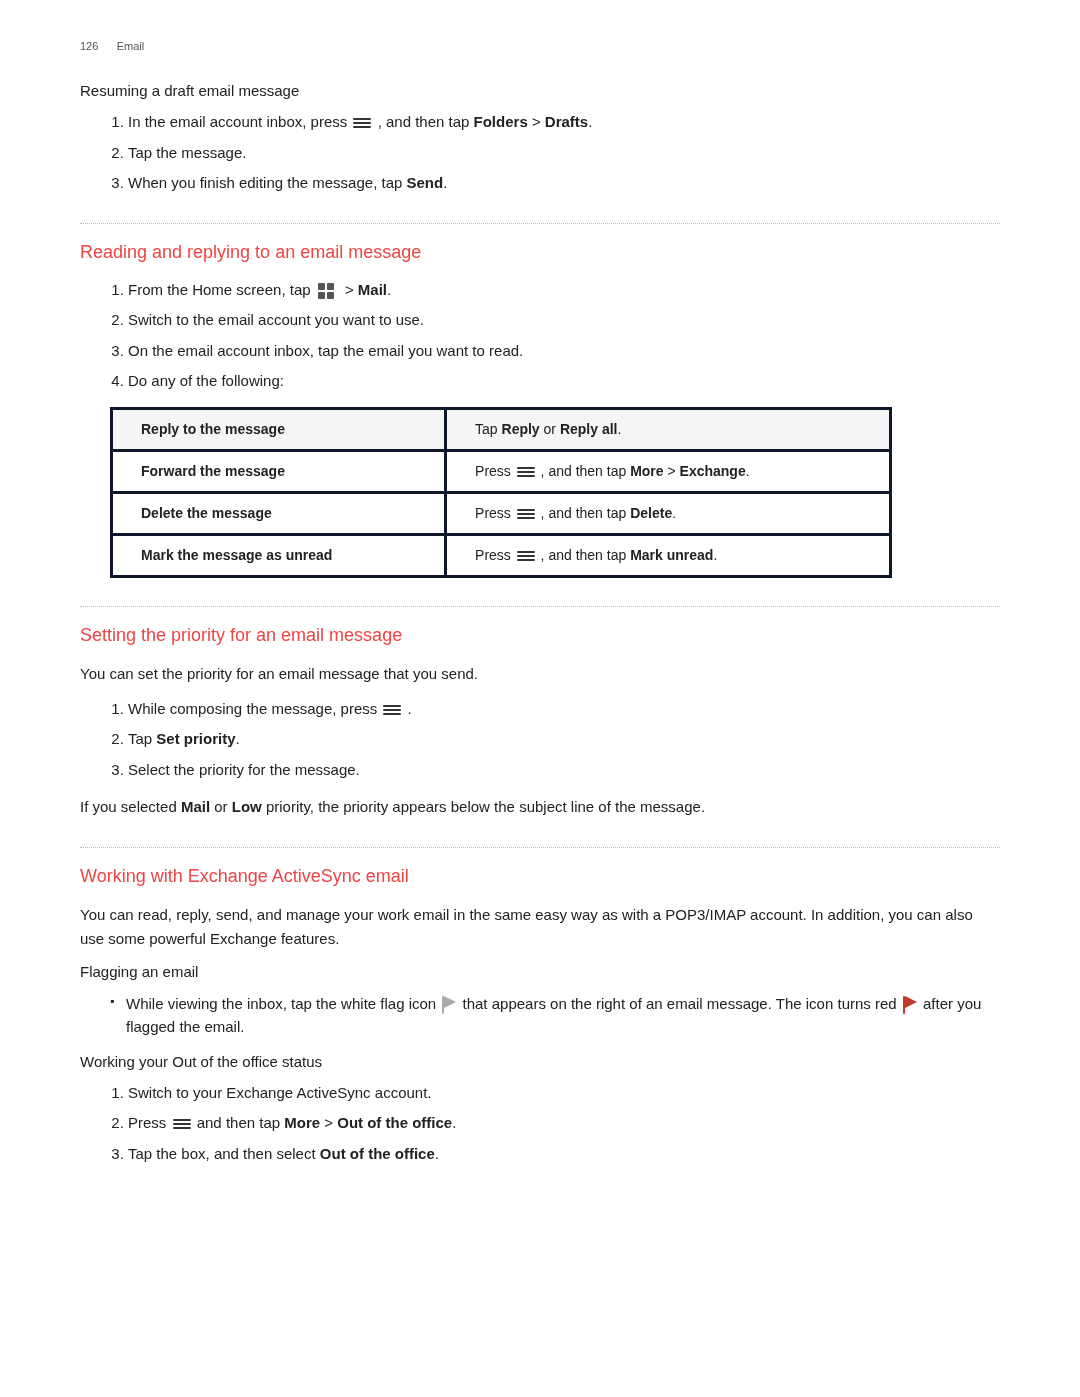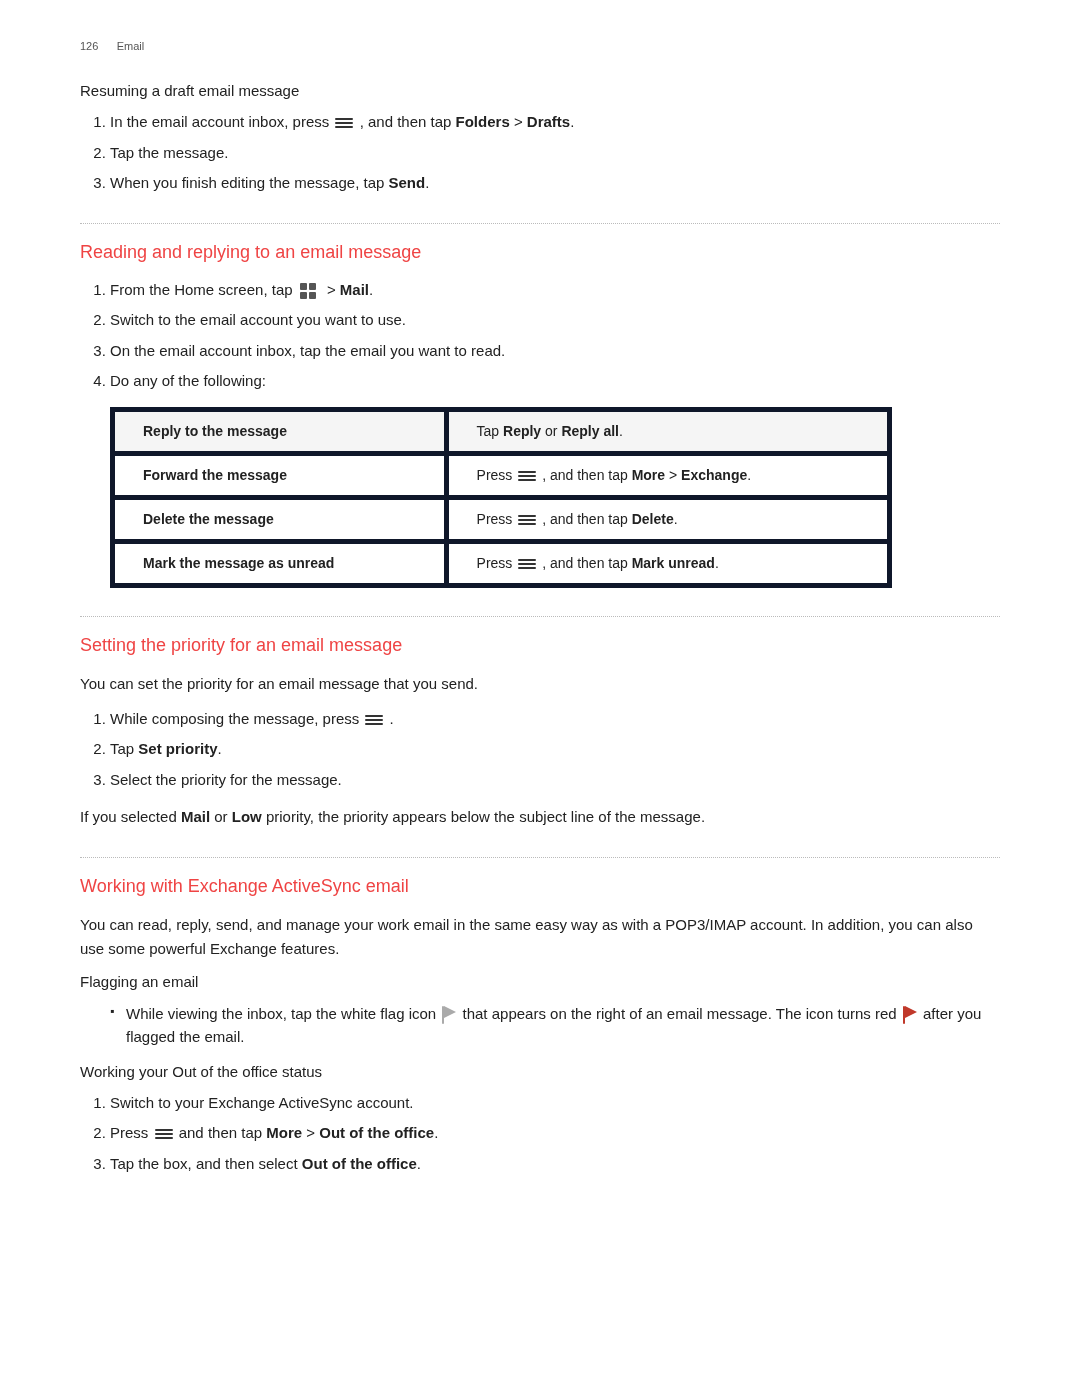--- a/index.html
+++ b/index.html
@@ -16,21 +16,21 @@
       font-size: 11px;
       color: #555;
       margin-bottom: 30px;
     }
     .section-heading-bold {
       font-weight: normal;
       font-size: 15px;
       margin-bottom: 12px;
     }
     ol {
-      margin-left: 30px;
+      margin-left: 48px;
       margin-bottom: 14px;
     }
     ol li {
       margin-bottom: 8px;
       line-height: 1.5;
     }
     .divider {
       border: none;
       border-top: 1px dotted #bbb;
       margin: 28px 0 18px 0;
@@ -43,21 +43,21 @@
       border-bottom: none;
     }
     .bold { font-weight: bold; }
     table.action-table {
       border-collapse: collapse;
       width: 85%;
       margin: 14px 0 14px 30px;
       font-size: 14px;
     }
     table.action-table td {
-      border: 5px solid #0f172a;
+      border: 3px solid #0f172a;
       padding: 9px 28px;
       line-height: 1.5;
       vertical-align: top;
     }
     table.action-table tr:first-child td {
       background: #f5f5f5;
     }
     .paragraph {
       margin-bottom: 12px;
       line-height: 1.6;

